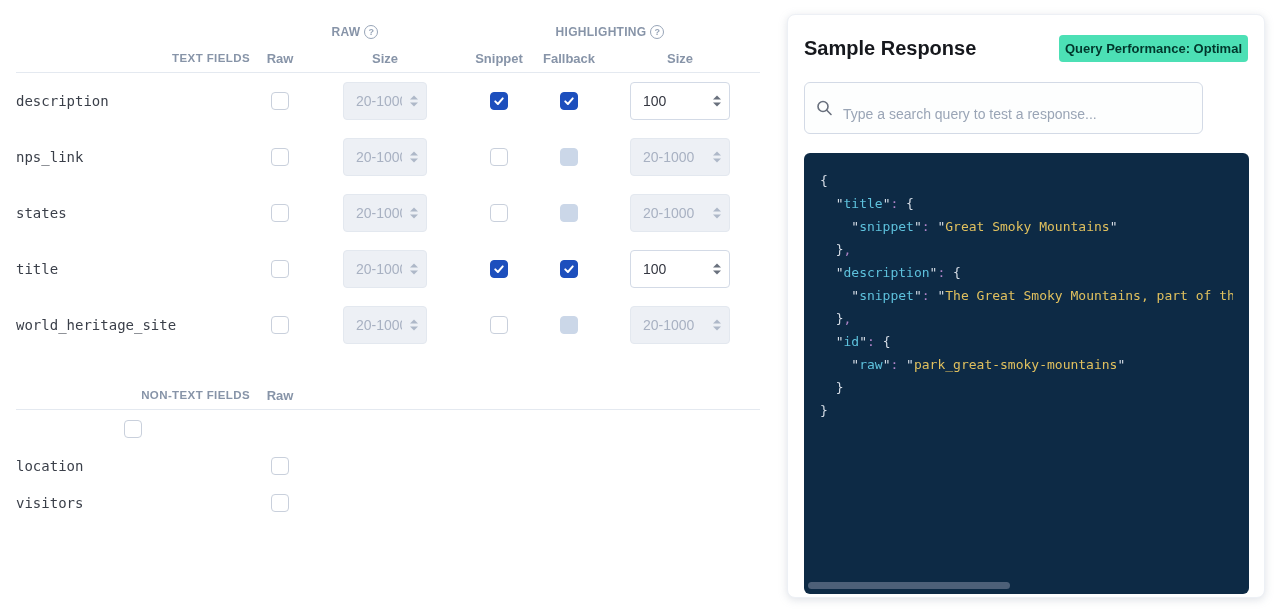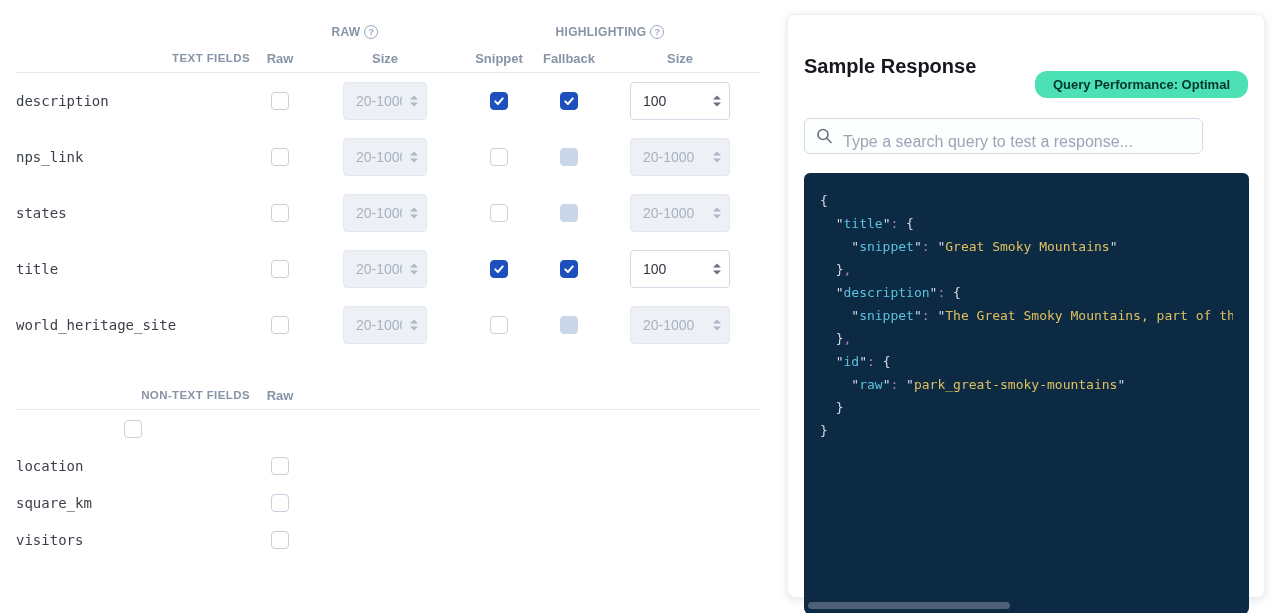--- a/index.html
+++ b/index.html
@@ -42,24 +42,24 @@
   .num-disabled .stepper .up { border-bottom-color:#aeb8c8; }
   .num-disabled .stepper .dn { border-top-color:#aeb8c8; }
 
   .section-gap { height:28px; }
 
   
   .card { position:absolute; left:787px; top:14px; width:478px; height:584px; background:#fff;
           border:1px solid #edf0f5; border-radius:8px; box-shadow:0 2px 8px rgba(140,152,170,.28); padding:16px; }
   .card-head { display:flex; align-items:center; justify-content:space-between; margin-top:4px; }
   .card-title { font-size:20px; font-weight:700; color:#16181d; }
-  .badge { background:#4ce0b5; color:#01372c; font-size:13px; font-weight:600; padding:6px 18px; border-radius:12px;margin-top:36px; }
+  .badge { background:#4ce0b5; color:#01372c; font-size:13px; font-weight:600; padding:6px 6px; border-radius:4px; }
   .searchwrap { position:relative; margin-top:20px; width:399px; }
-  .searchwrap input { width:100%; height:36px; border:1px solid #d3dae6; border-radius:6px; background:#fdfefe;
-                      padding:12px 12px 0 38px; font-family:"Liberation Sans", sans-serif; font-size:16px; color:#343741; outline:none; }
+  .searchwrap input { width:100%; height:52px; border:1px solid #d3dae6; border-radius:6px; background:#fdfefe;
+                      padding:12px 12px 0 38px; font-family:"Liberation Sans", sans-serif; font-size:14px; color:#343741; outline:none; }
   .searchwrap input::placeholder { color:#9aa5b6; opacity:1; }
   .search-icon { position:absolute; left:12px; top:50%; transform:translateY(-50%); display:flex; }
 
   .codeblock { position:relative; margin-top:19px; width:445px; height:441px; background:#0d2a45; border-radius:6px;
                padding:16px; overflow:hidden; font-family:"DejaVu Sans Mono", monospace; font-size:13px; }
   .code-line { white-space:pre; line-height:23px; overflow:hidden; }
   .tk-pl { color:#d6dde6; }
   .tk-k  { color:#5ec2dd; }
   .tk-v  { color:#e0c05e; }
   .tk-pn { color:#b184c8; }
@@ -280,30 +280,20 @@
        <div class="cc">
           <span class="cb"></span>
         </div>
        <div></div>
         <div></div>
         <div></div>
         <div></div>
      </div>
       <div class="grid-cols ntrow">
        <div class="cell"><span class="fname">location</span></div>
-       <div class="cc">
-          <span class="cb"></span>
-        </div>
-       <div></div>
-        <div></div>
-        <div></div>
-        <div></div>
-     </div>
-      <div class="grid-cols ntrow">
-       <div class="cell"><span class="fname">square_km</span></div>
        <div class="cc">
           <span class="cb"></span>
         </div>
        <div></div>
         <div></div>
         <div></div>
         <div></div>
      </div>
       <div class="grid-cols ntrow">
        <div class="cell"><span class="fname">visitors</span></div>

